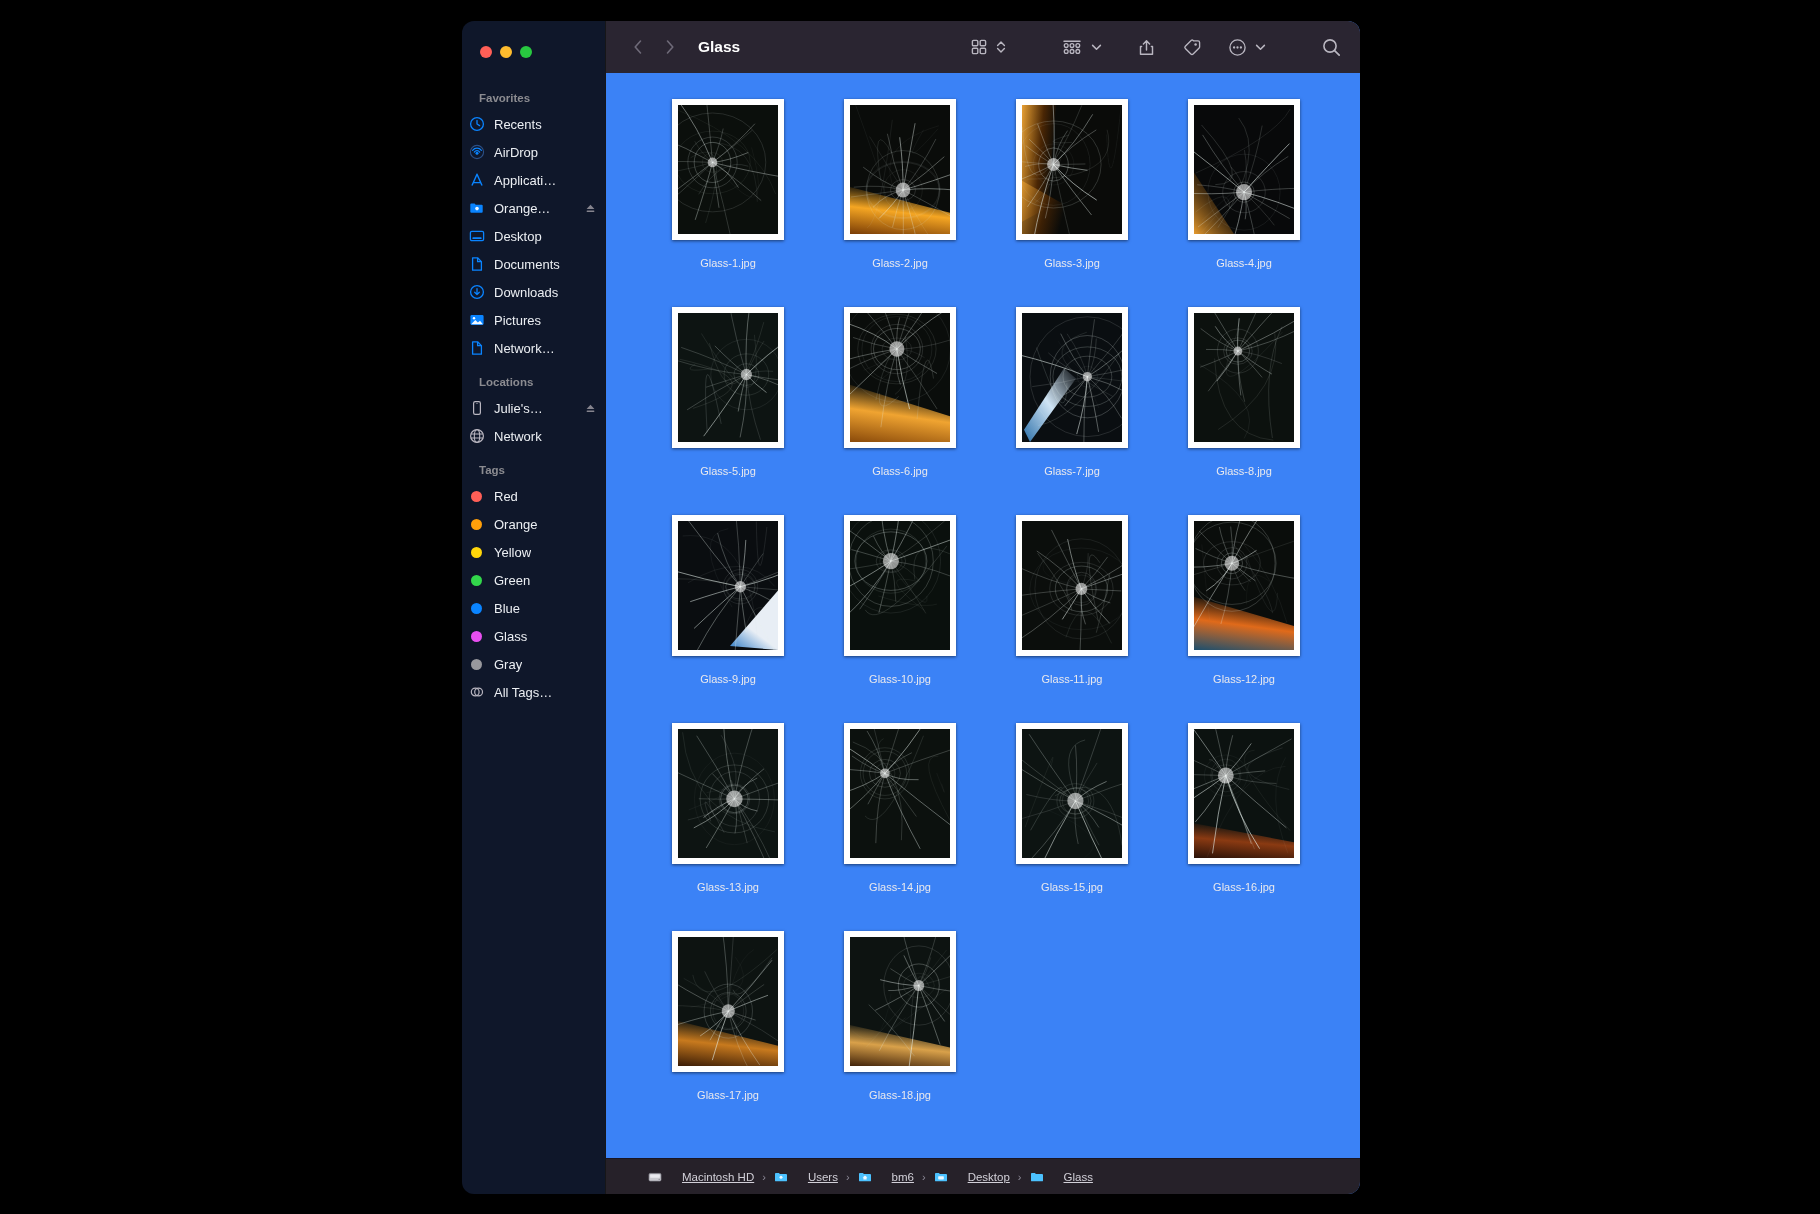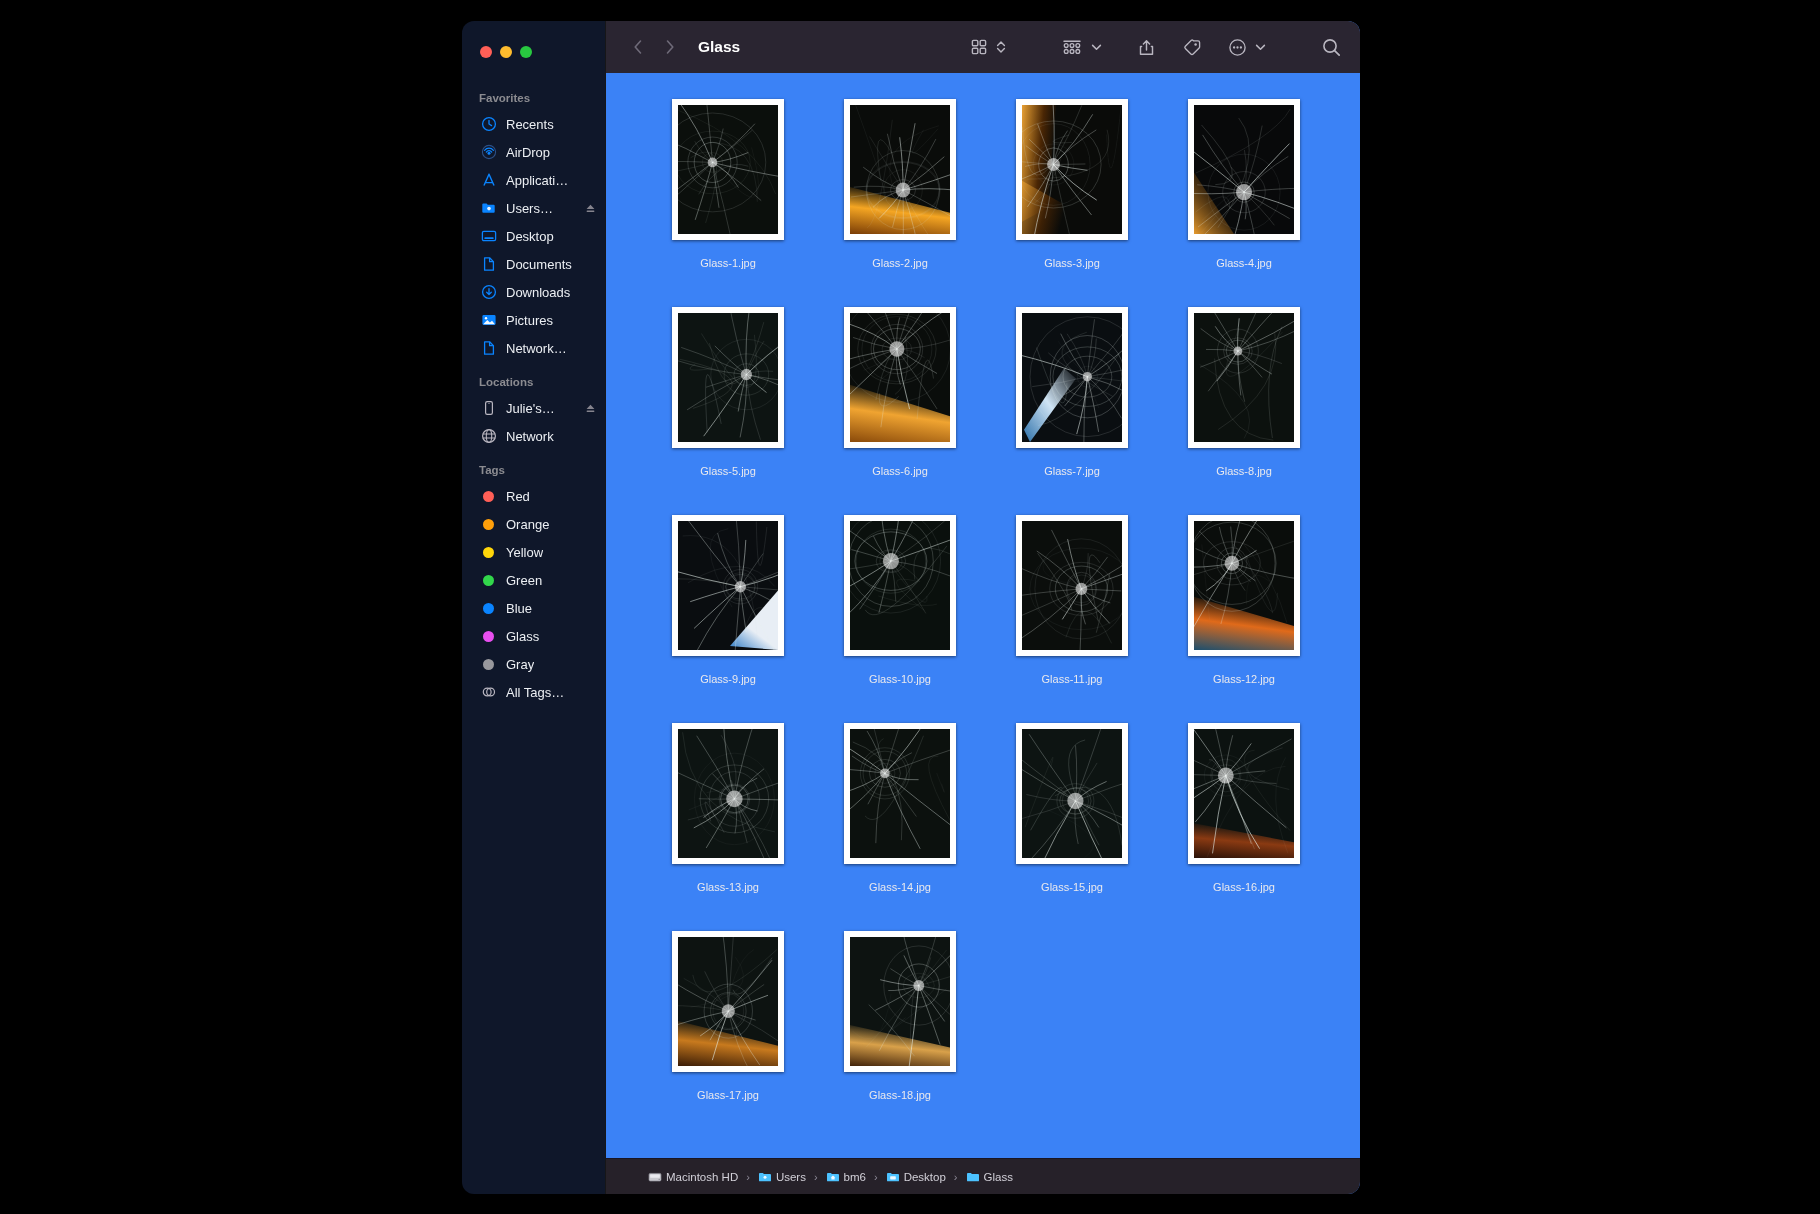--- a/index.html
+++ b/index.html
@@ -51,21 +51,21 @@
   }
   .sb-group { margin-bottom: 10px; }
   .sb-group.favorites { margin-top: 24px; }
   .sb-group.locations { margin-top: 14px; }
   .sb-group.tags { margin-top: 14px; }
 
   .sb-item {
     display: flex;
     align-items: center;
     height: 28px;
-    padding-left: 18px;
+    padding-left: 6px;
     padding-right: 8px;
     color: #eceff3;
     font-size: 13px;
     cursor: default;
     position: relative;
   }
   .sb-item .sb-ico {
     width: 17px; height: 17px;
     flex: 0 0 17px;
     margin-right: 9px;
@@ -175,24 +175,25 @@
     background: #262129;
     border-top: 1px solid #191522;
     display: flex;
     align-items: center;
     padding-left: 42px;
     gap: 4px;
   }
   .crumb {
     display: flex;
     align-items: center;
-    gap: 4px;
+    gap: 20px;
     color: #d2d0d8;
     font-size: 11.5px;
     cursor: default;
+    text-decoration: underline;
   }
   .crumb-sep {
     color: #8e8a98;
     font-size: 11px;
     margin: 0 4px;
   }
   .crumb .c-ico { display:flex; align-items:center; }
 </style>
 </head>
 <body>
@@ -241,21 +242,21 @@
         <span class="sb-label">Applicati…</span>
       </div>
 
       <div class="sb-item">
         <span class="sb-ico">
           <svg width="16" height="16" viewBox="0 0 16 16">
               <path d="M1.3 4.4a1 1 0 0 1 1-1h3.3l1.1 1.3h6a1 1 0 0 1 1 1v6a1 1 0 0 1-1 1H2.3a1 1 0 0 1-1-1z" fill="#0a84ff"></path>
               <circle cx="8" cy="8.6" r="1.8" fill="#ffffff" opacity=".92"></circle>
             </svg>
         </span>
-        <span class="sb-label">Users…</span>
+        <span class="sb-label">Orange…</span>
         <span class="eject">
           <svg width="13" height="13" viewBox="0 0 13 13">
               <path d="M6.5 2.8 10.4 7H2.6z" fill="#9a979f"></path>
               <rect x="2.6" y="8.4" width="7.8" height="1.5" rx=".6" fill="#9a979f"></rect>
             </svg>
         </span>
       </div>
 
       <div class="sb-item">
         <span class="sb-ico">

